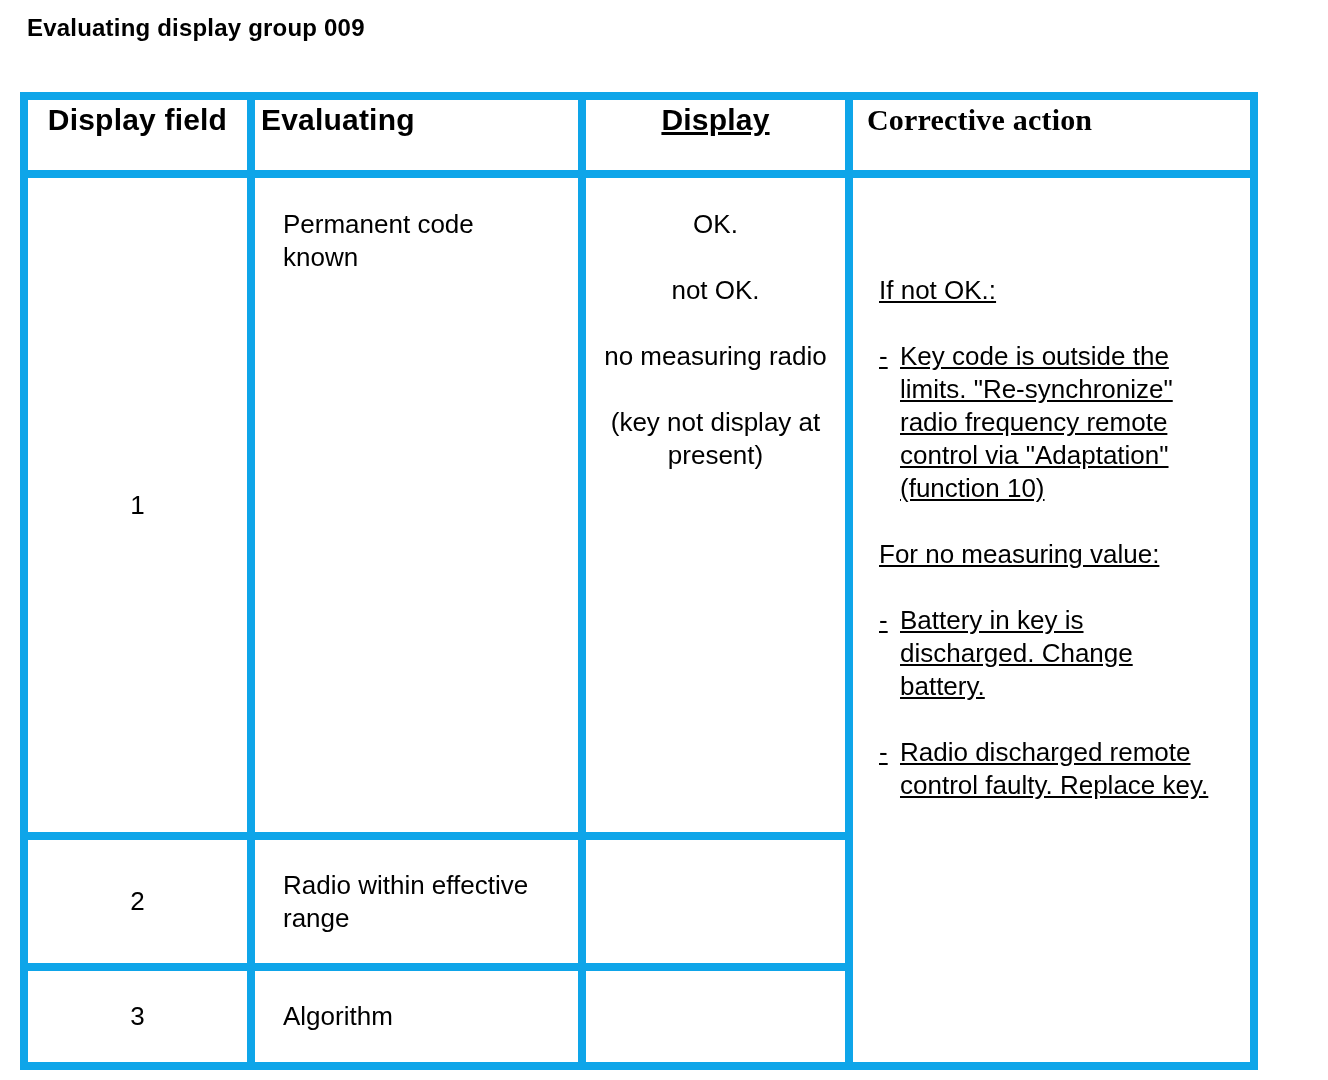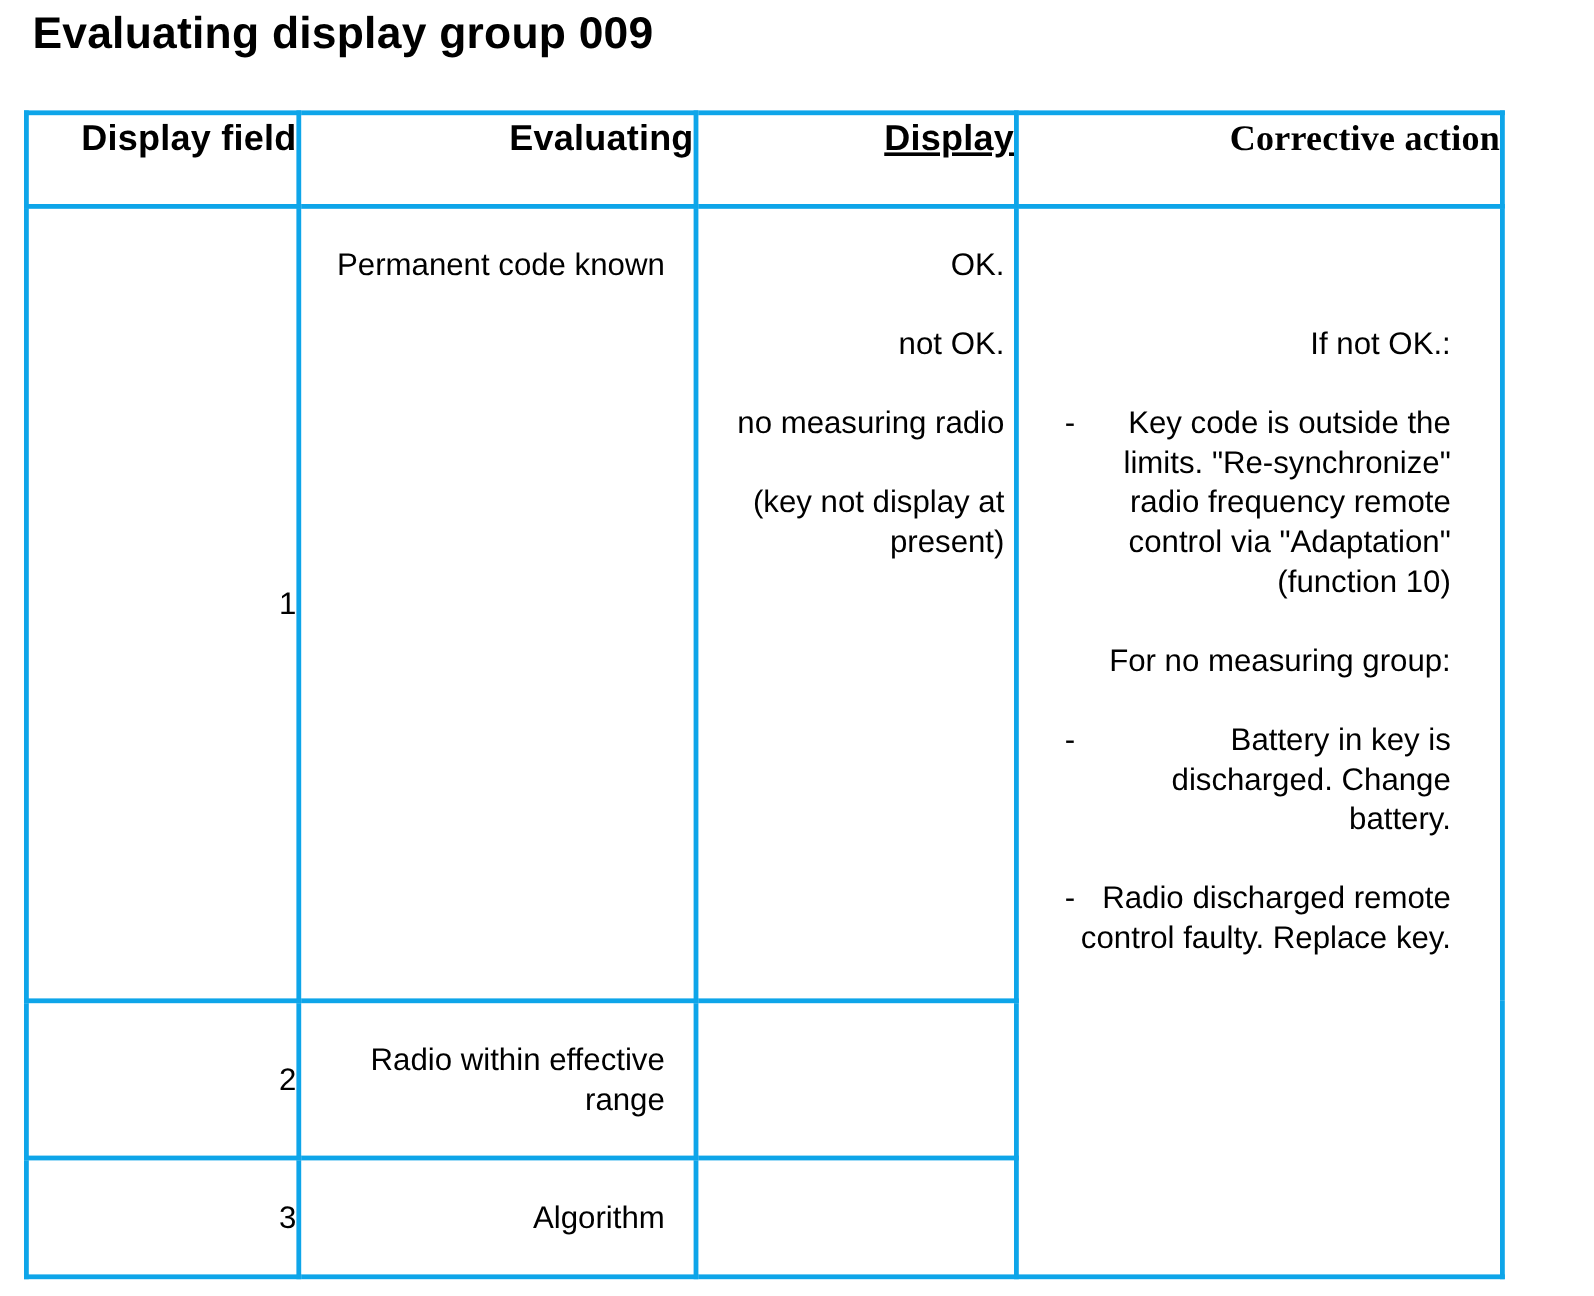--- a/index.html
+++ b/index.html
@@ -5,37 +5,36 @@
   * { margin: 0; padding: 0; box-sizing: border-box; }
   html, body {
     width: 1328px; height: 1080px;
     background: #ffffff;
     color: #000000;
     font-family: "Liberation Sans", "DejaVu Sans", sans-serif;
     overflow: hidden;
   }
   .page-title {
     margin: 10px 0 0 27px;
-    font-size: 37px;
+    font-size: 24px;
     font-weight: bold;
     line-height: 36px;
     letter-spacing: 0.2px;
   }
   table.eval-table {
     margin: 46px 0 0 20px;
     border-collapse: collapse;
     table-layout: fixed;
     width: 1230px;
   }
   table.eval-table th, table.eval-table td {
-    border: 4px solid #0ea5e9;
+    border: 8px solid #0ea5e9;
     font-size: 26px;
     line-height: 33px;
     overflow: hidden;
-    text-align: right;
   }
   
   tr.header-row { height: 78px; }
   tr.header-row th {
     font-size: 30px;
     font-weight: bold;
     vertical-align: top;
     padding-top: 3px;
     letter-spacing: 0.2px;
   }
@@ -65,21 +64,21 @@
     vertical-align: top;
     padding: 30px 8px 0 8px;
     text-align: center;
   }
   td.c-display .dline { margin-bottom: 33px; }
   td.c-corr {
     vertical-align: top;
     padding: 96px 41px 0 26px;
     text-align: left;
   }
-  td.c-corr .para { margin-top: 33px; }
+  td.c-corr .para { margin-top: 33px; text-decoration: underline; }
   td.c-corr .para:first-child { margin-top: 0; }
   td.c-corr .bullet { display: flex; align-items: flex-start; }
   td.c-corr .bullet .dash { flex: 0 0 21px; }
   td.c-corr .bullet .btxt { flex: 1 1 auto; }
 </style>
 </head>
 <body>
 
 <div class="page-title">Evaluating display group 009</div>
 
@@ -107,21 +106,21 @@
       <div class="dline">not OK.</div>
       <div class="dline">no measuring radio</div>
       <div class="dline">(key not display at present)</div>
     </td>
     <td class="c-corr" rowspan="3">
       <div class="para heading">If not OK.:</div>
       <div class="para bullet">
         <span class="dash">-</span>
         <span class="btxt">Key code is outside the limits. "Re-synchronize" radio frequency remote control via "Adaptation" (function 10)</span>
       </div>
-      <div class="para heading">For no measuring group:</div>
+      <div class="para heading">For no measuring value:</div>
       <div class="para bullet">
         <span class="dash">-</span>
         <span class="btxt">Battery in key is discharged. Change battery.</span>
       </div>
       <div class="para bullet">
         <span class="dash">-</span>
         <span class="btxt">Radio discharged remote control faulty. Replace key.</span>
       </div>
     </td>
   </tr>

